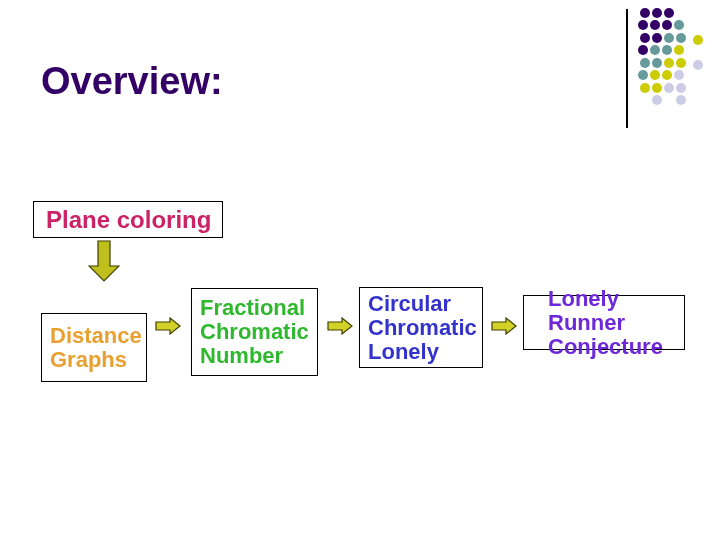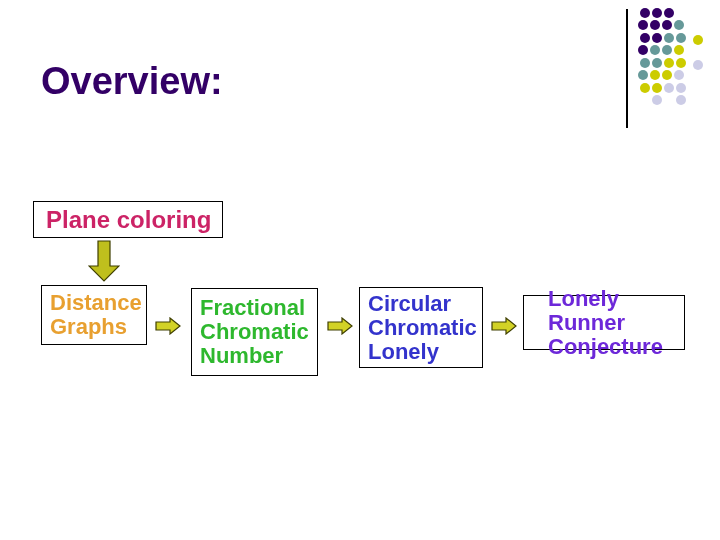--- a/index.html
+++ b/index.html
@@ -13,21 +13,21 @@
   }
   .deco-line{position:absolute;left:626px;top:9px;width:2px;height:119px;background:#000;}
   .dot{position:absolute;width:10px;height:10px;border-radius:50%;}
   .box{
     position:absolute;border:1.5px solid #000;background:#fff;
     display:flex;align-items:center;box-sizing:border-box;
   }
   .box-label{font-weight:bold;font-size:22px;line-height:24px;white-space:pre-line;}
   .box-plane{left:33px;top:183px;width:190px;height:37px;padding-left:12px;margin-top:18px;}
   .box-plane .box-label{font-size:24px;}
-  .box-distance{left:41px;top:285px;width:106px;height:60px;padding-left:8px;}
+  .box-distance{left:41px;top:313px;width:106px;height:69px;padding-left:8px;}
   .box-fractional{left:191px;top:288px;width:127px;height:88px;padding-left:8px;}
   .box-circular{left:359px;top:287px;width:124px;height:81px;padding-left:8px;}
   .box-lonely{left:523px;top:295px;width:162px;height:55px;padding-left:6px;}
   .arrow{position:absolute;}
   .arrow polygon{stroke:#3f3f00;stroke-width:1.2;stroke-linejoin:miter;}
   .arrow-down{left:88px;top:240px;}
   .arrow-r1{left:155px;top:317px;}
   .arrow-r2{left:327px;top:317px;}
   .arrow-r3{left:491px;top:317px;}
 </style>

